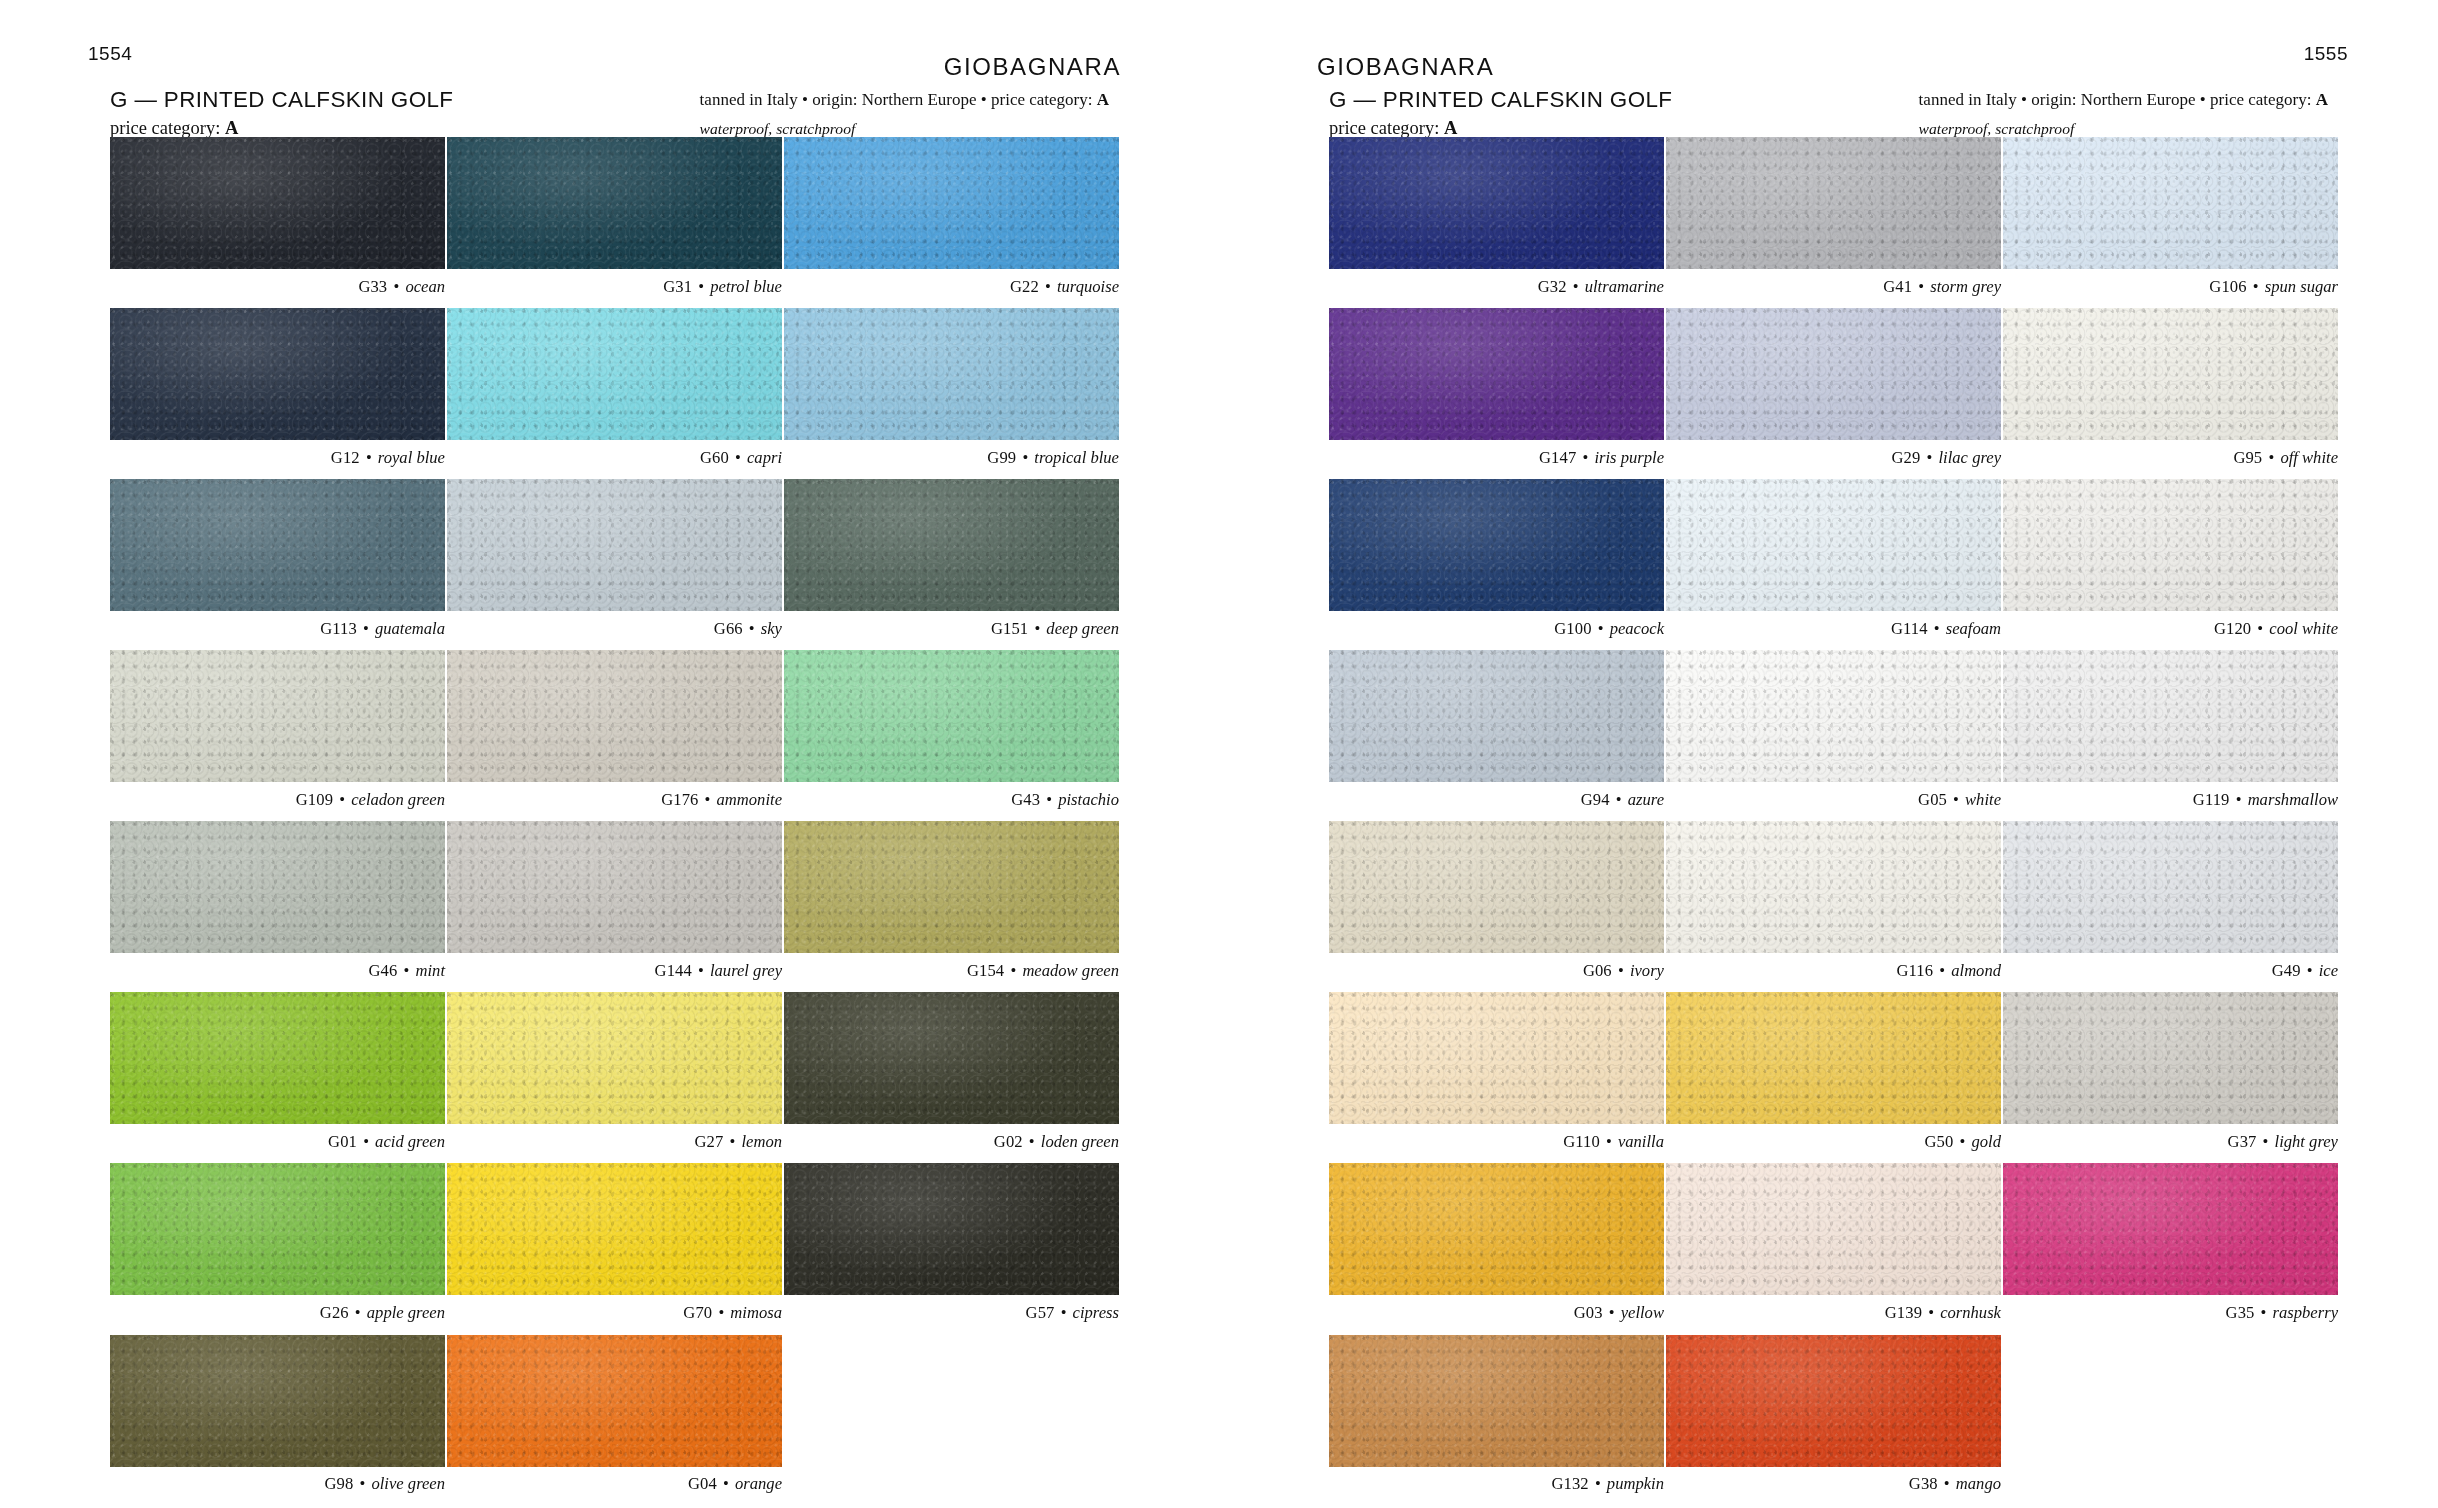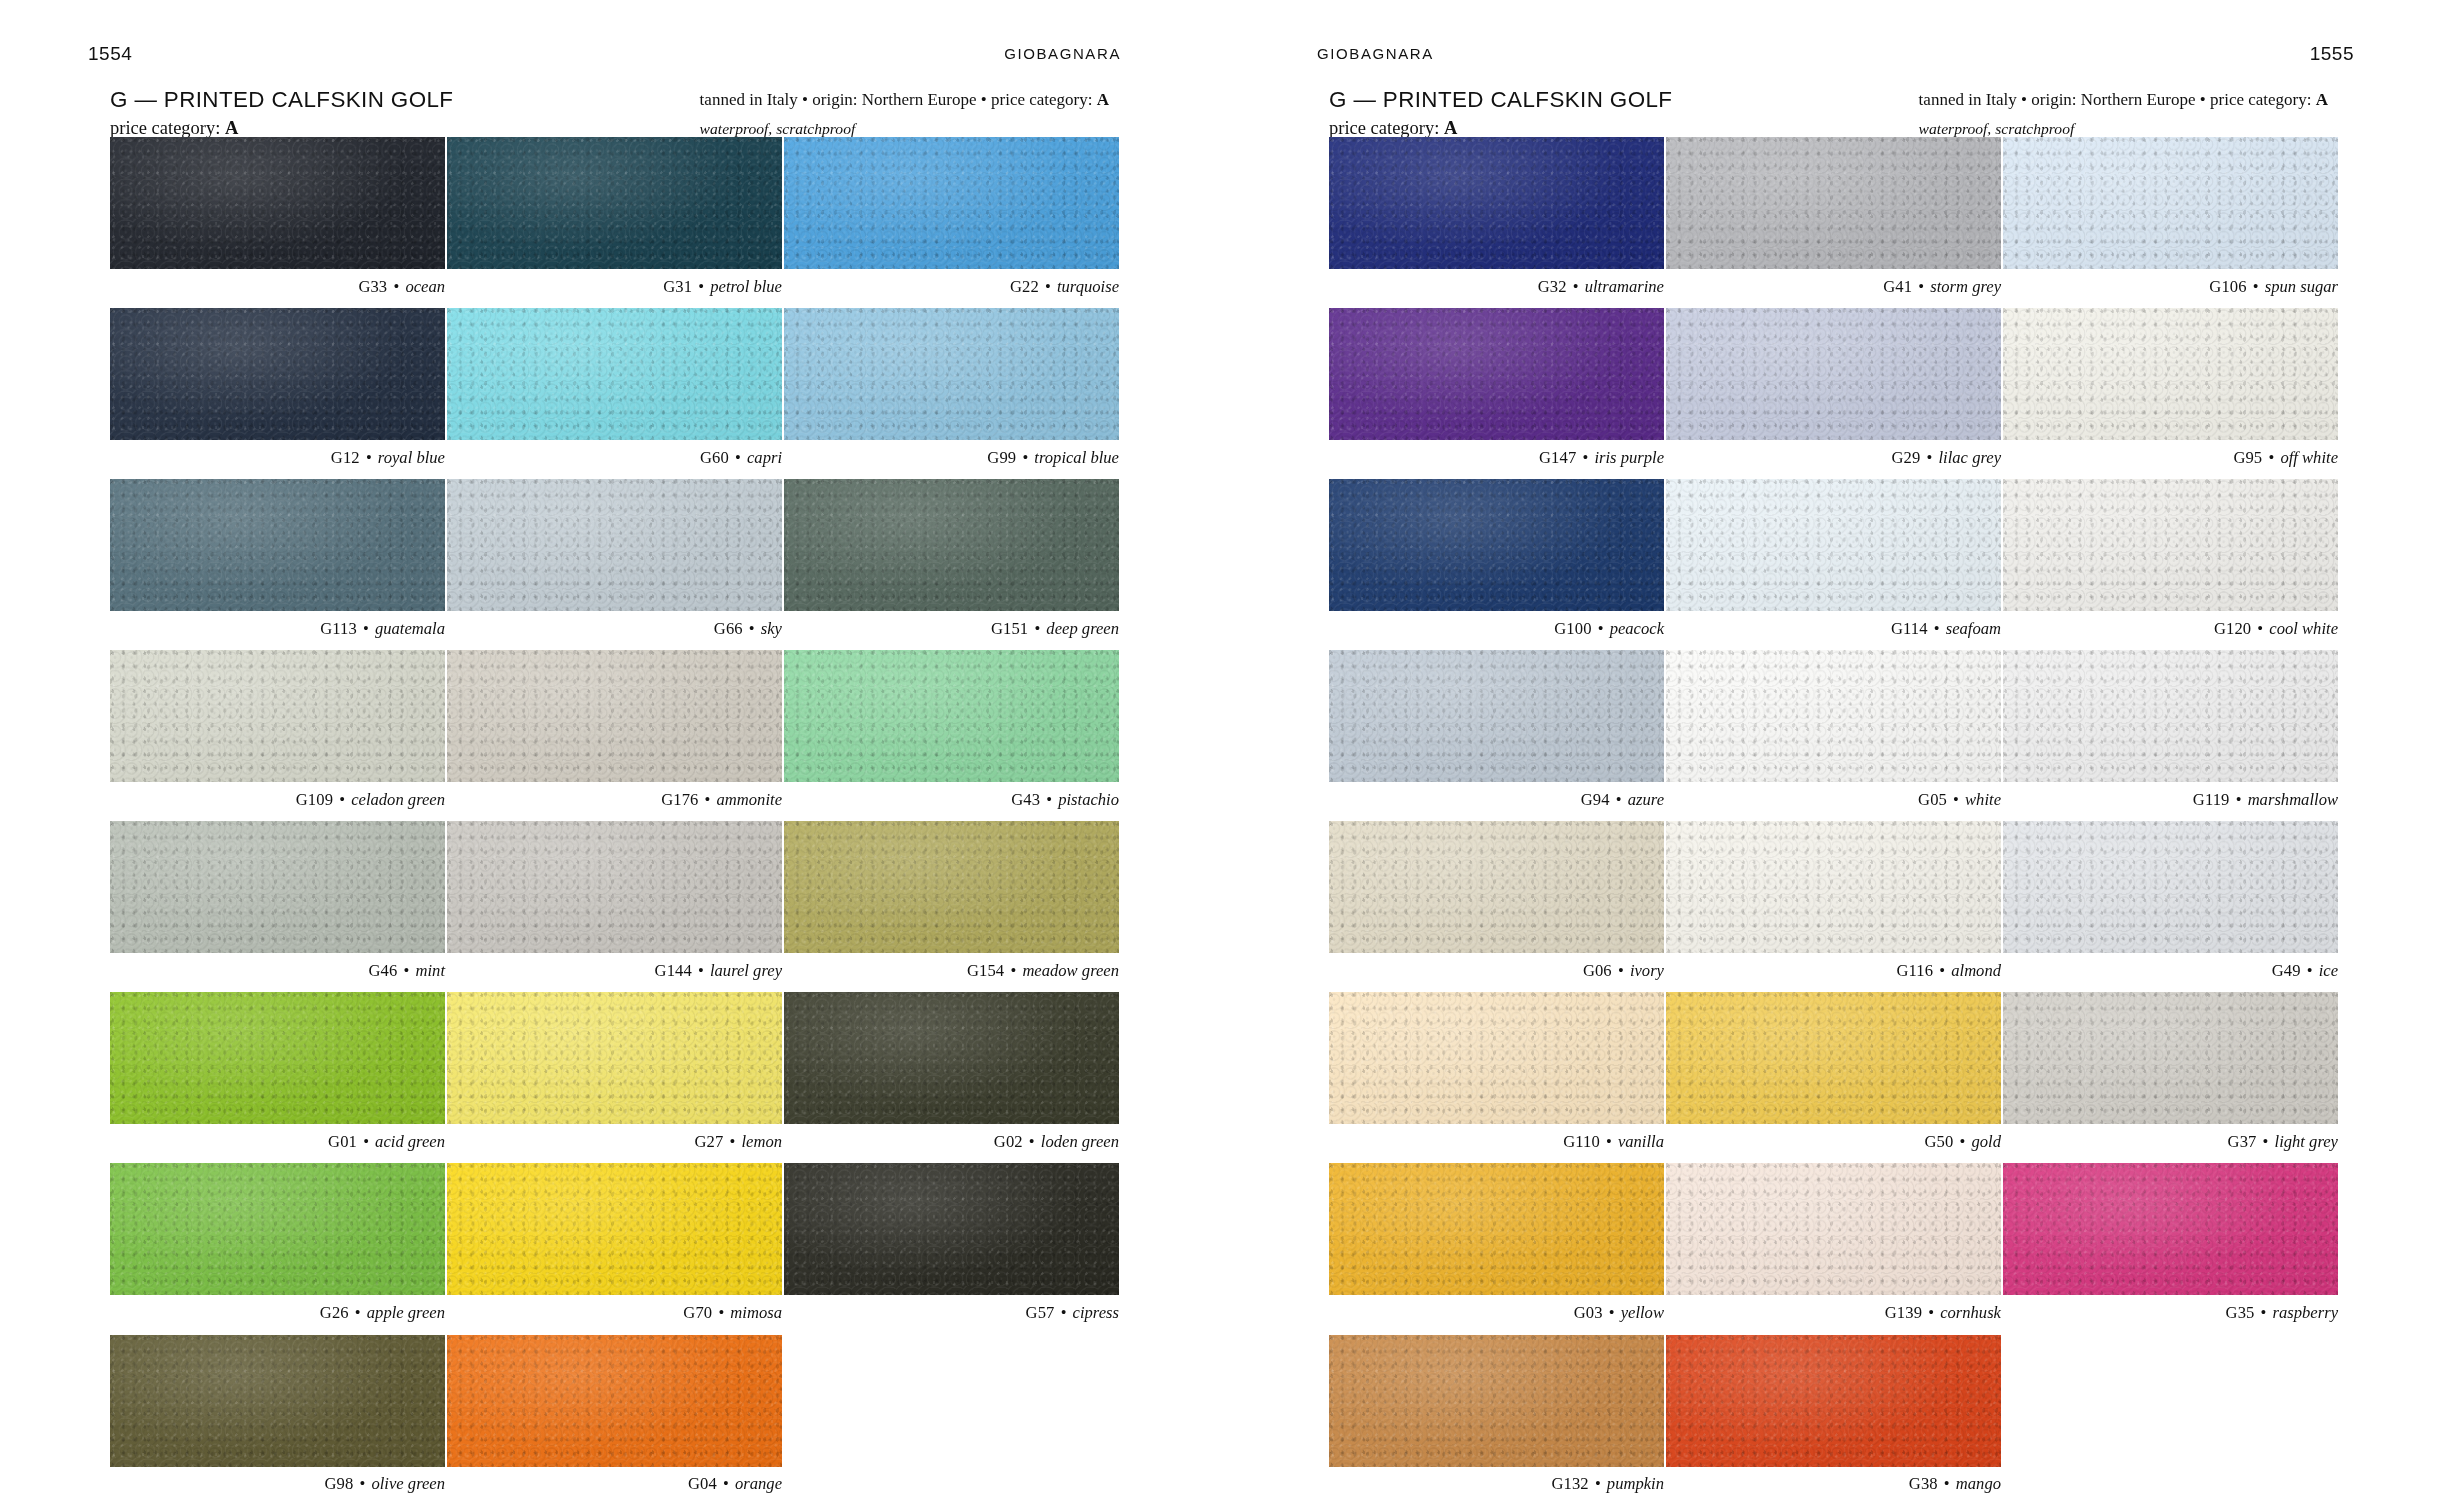--- a/index.html
+++ b/index.html
@@ -36,27 +36,27 @@
   }
   .folio {
     position: absolute;
     top: 43px;
     font-family: "Liberation Sans", sans-serif;
     font-size: 19px;
     letter-spacing: 0.5px;
     color: #111;
   }
   .page-left .folio { left: 88px; }
-  .page-right .folio { right: 84px; }
+  .page-right .folio { right: 90px; }
 
   .brand {
     position: absolute;
-    top: 45px;
+    top: 53px;
     font-family: "Liberation Sans", sans-serif;
-    font-size: 15px;
+    font-size: 24px;
     letter-spacing: 1.6px;
     color: #111;
   }
   .page-left .brand { right: 98px; }
   .page-right .brand { left: 98px; }
 
   
   .titleblock {
     position: absolute;
     top: 86px;

